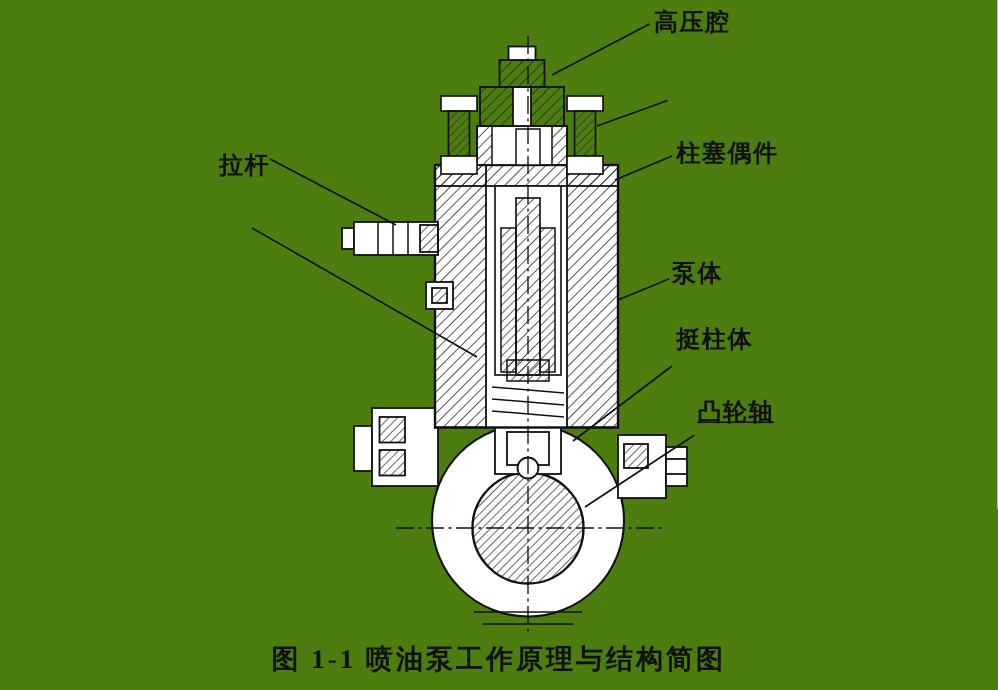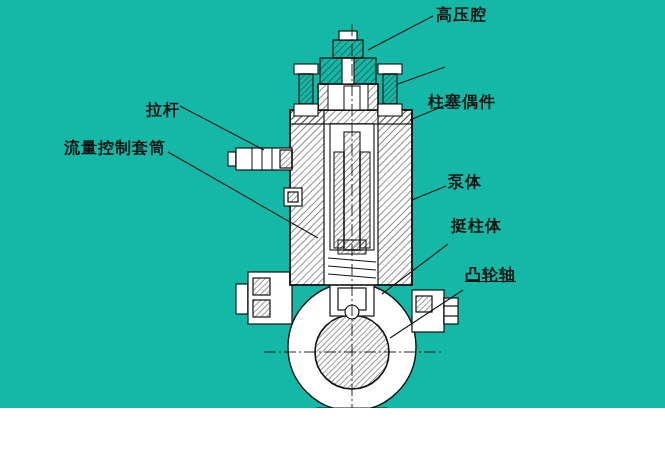--- a/index.html
+++ b/index.html
@@ -1,21 +1,21 @@
 <!DOCTYPE html>
 <html><head>
 <meta charset="utf-8">
 <style>
   * { margin:0; padding:0; box-sizing:border-box; }
   html,body { background:#ffffff; }
   body { font-family:"Liberation Serif","DejaVu Sans",serif; color:#111; }
   .page {
     position:relative;
-    width:665px; height:408px;
-    background:#14b8a6;
+    width:665px; height:460px;
+    background:#4d7c0f;
     overflow:hidden;
   }
   .diagram-svg { position:absolute; left:0; top:0; }
   .label {
     position:absolute;
     font-size:16px;
     font-weight:600;
     letter-spacing:1px;
     white-space:nowrap;
     color:#111;
@@ -149,26 +149,26 @@
       <line x1="168" y1="152" x2="318" y2="238"></line>
       <line x1="446" y1="186" x2="412" y2="200"></line>
       <line x1="448" y1="244" x2="382" y2="294"></line>
       <line x1="463" y1="290" x2="390" y2="338"></line>
     </g>
   </svg>
 
   <div class="label" style="left:436px; top:5px;">高压腔</div>
 
 
-  <div class="label" style="left:428px; top:92px;">柱塞偶件</div>
+  <div class="label" style="left:451px; top:92px;">柱塞偶件</div>
 
   <div class="label" style="left:146px; top:100px;">拉杆</div>
 
-  <div class="label" style="left:64px; top:138px;">流量控制套筒</div>
 
   <div class="label" style="left:448px; top:172px;">泵体</div>
 
   <div class="label" style="left:451px; top:216px;">挺柱体</div>
 
   <div class="label" style="left:465px; top:265px;text-decoration:underline;">凸轮轴</div>
 
+  <div class="caption">图 1-1  喷油泵工作原理与结构简图</div>
 
 </div>
 
 </body></html>

